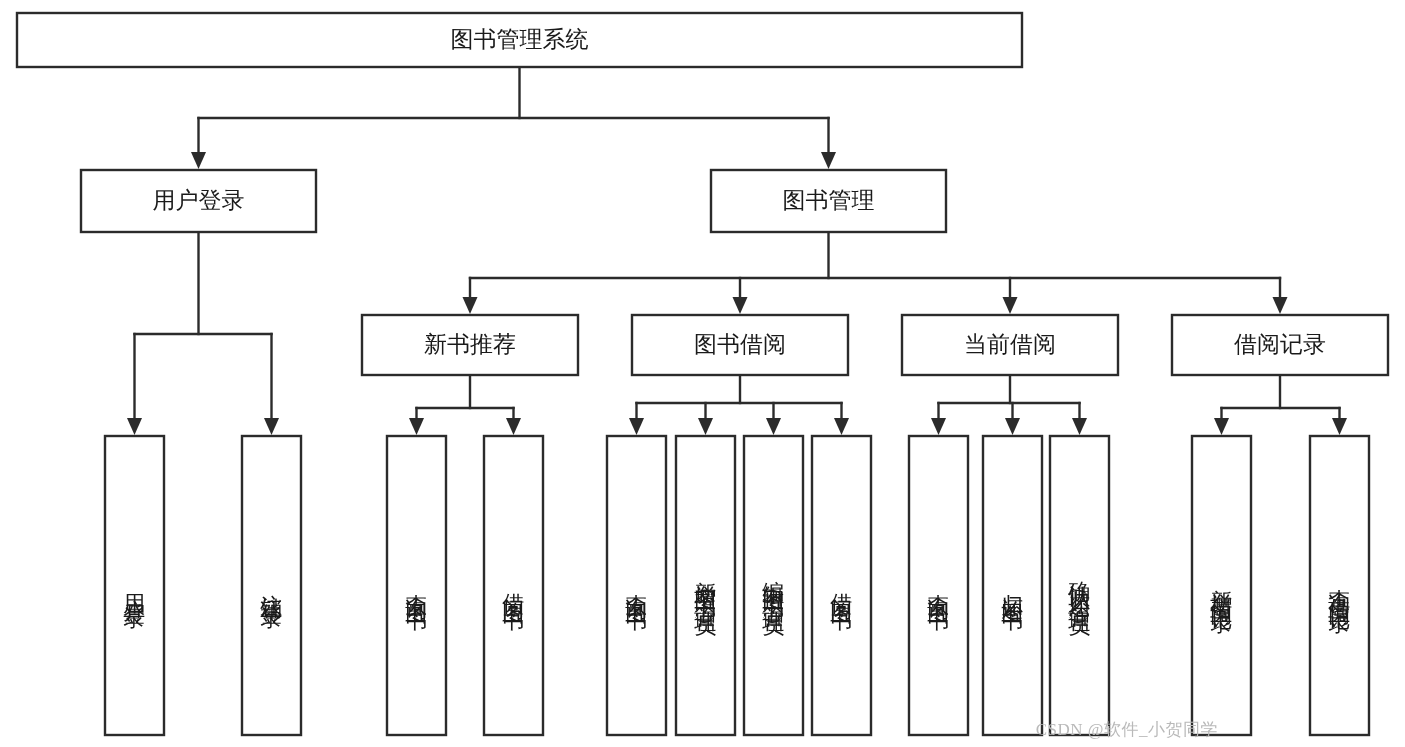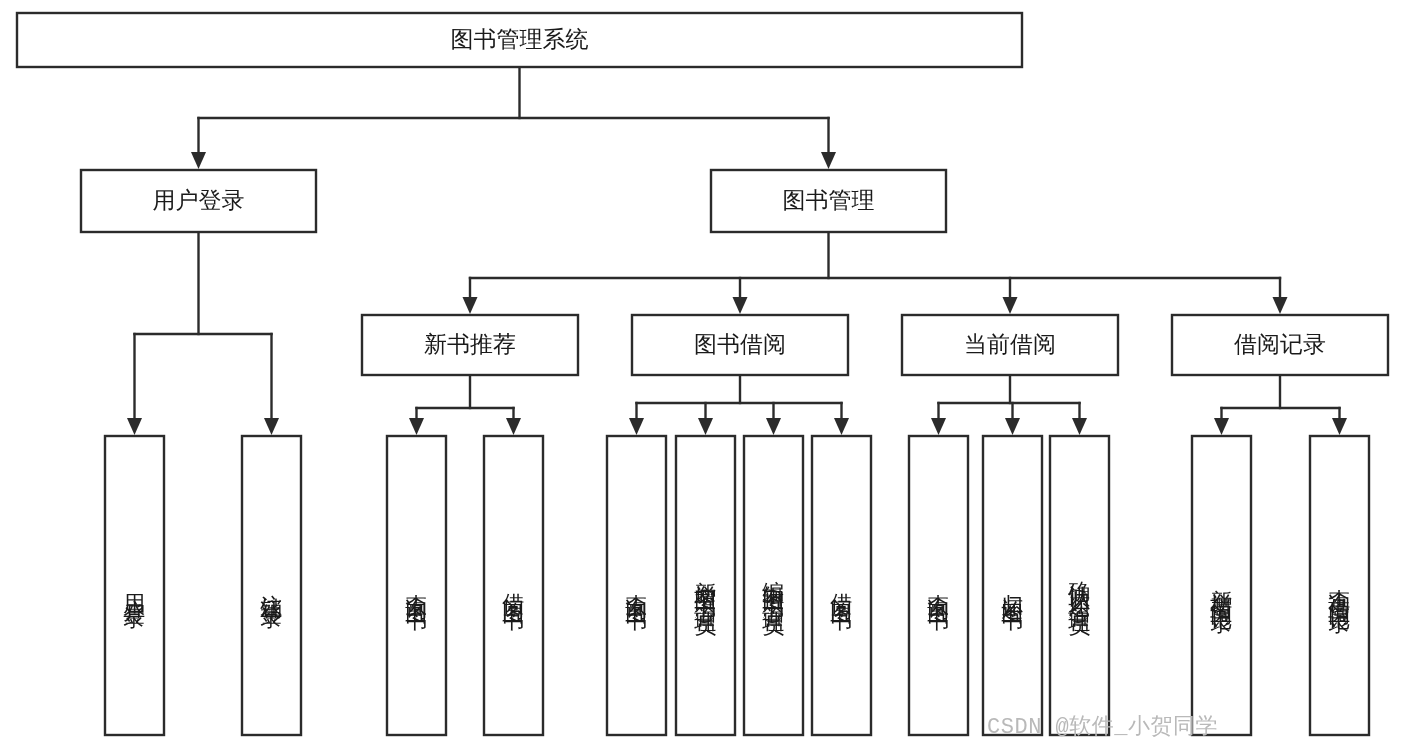--- a/index.html
+++ b/index.html
@@ -63,22 +63,22 @@
     font-size: 22px;
     line-height: 1.24;
     letter-spacing: 5px;
     color: #1a1a1a;
     white-space: nowrap;
   }
   .watermark {
     position: absolute;
     right: 10px;
     bottom: 6px;
-    font-family: Liberation Mono, monospace;
-    font-size: 22px;
+    font-family: Liberation Serif, serif;
+    font-size: 17px;
     color: #b9b9b9;
     letter-spacing: 0.5px;
     user-select: none;
     text-align: center;
   }
 </style>
 </head>
 <body>
 
 <div id="diagram-root">

